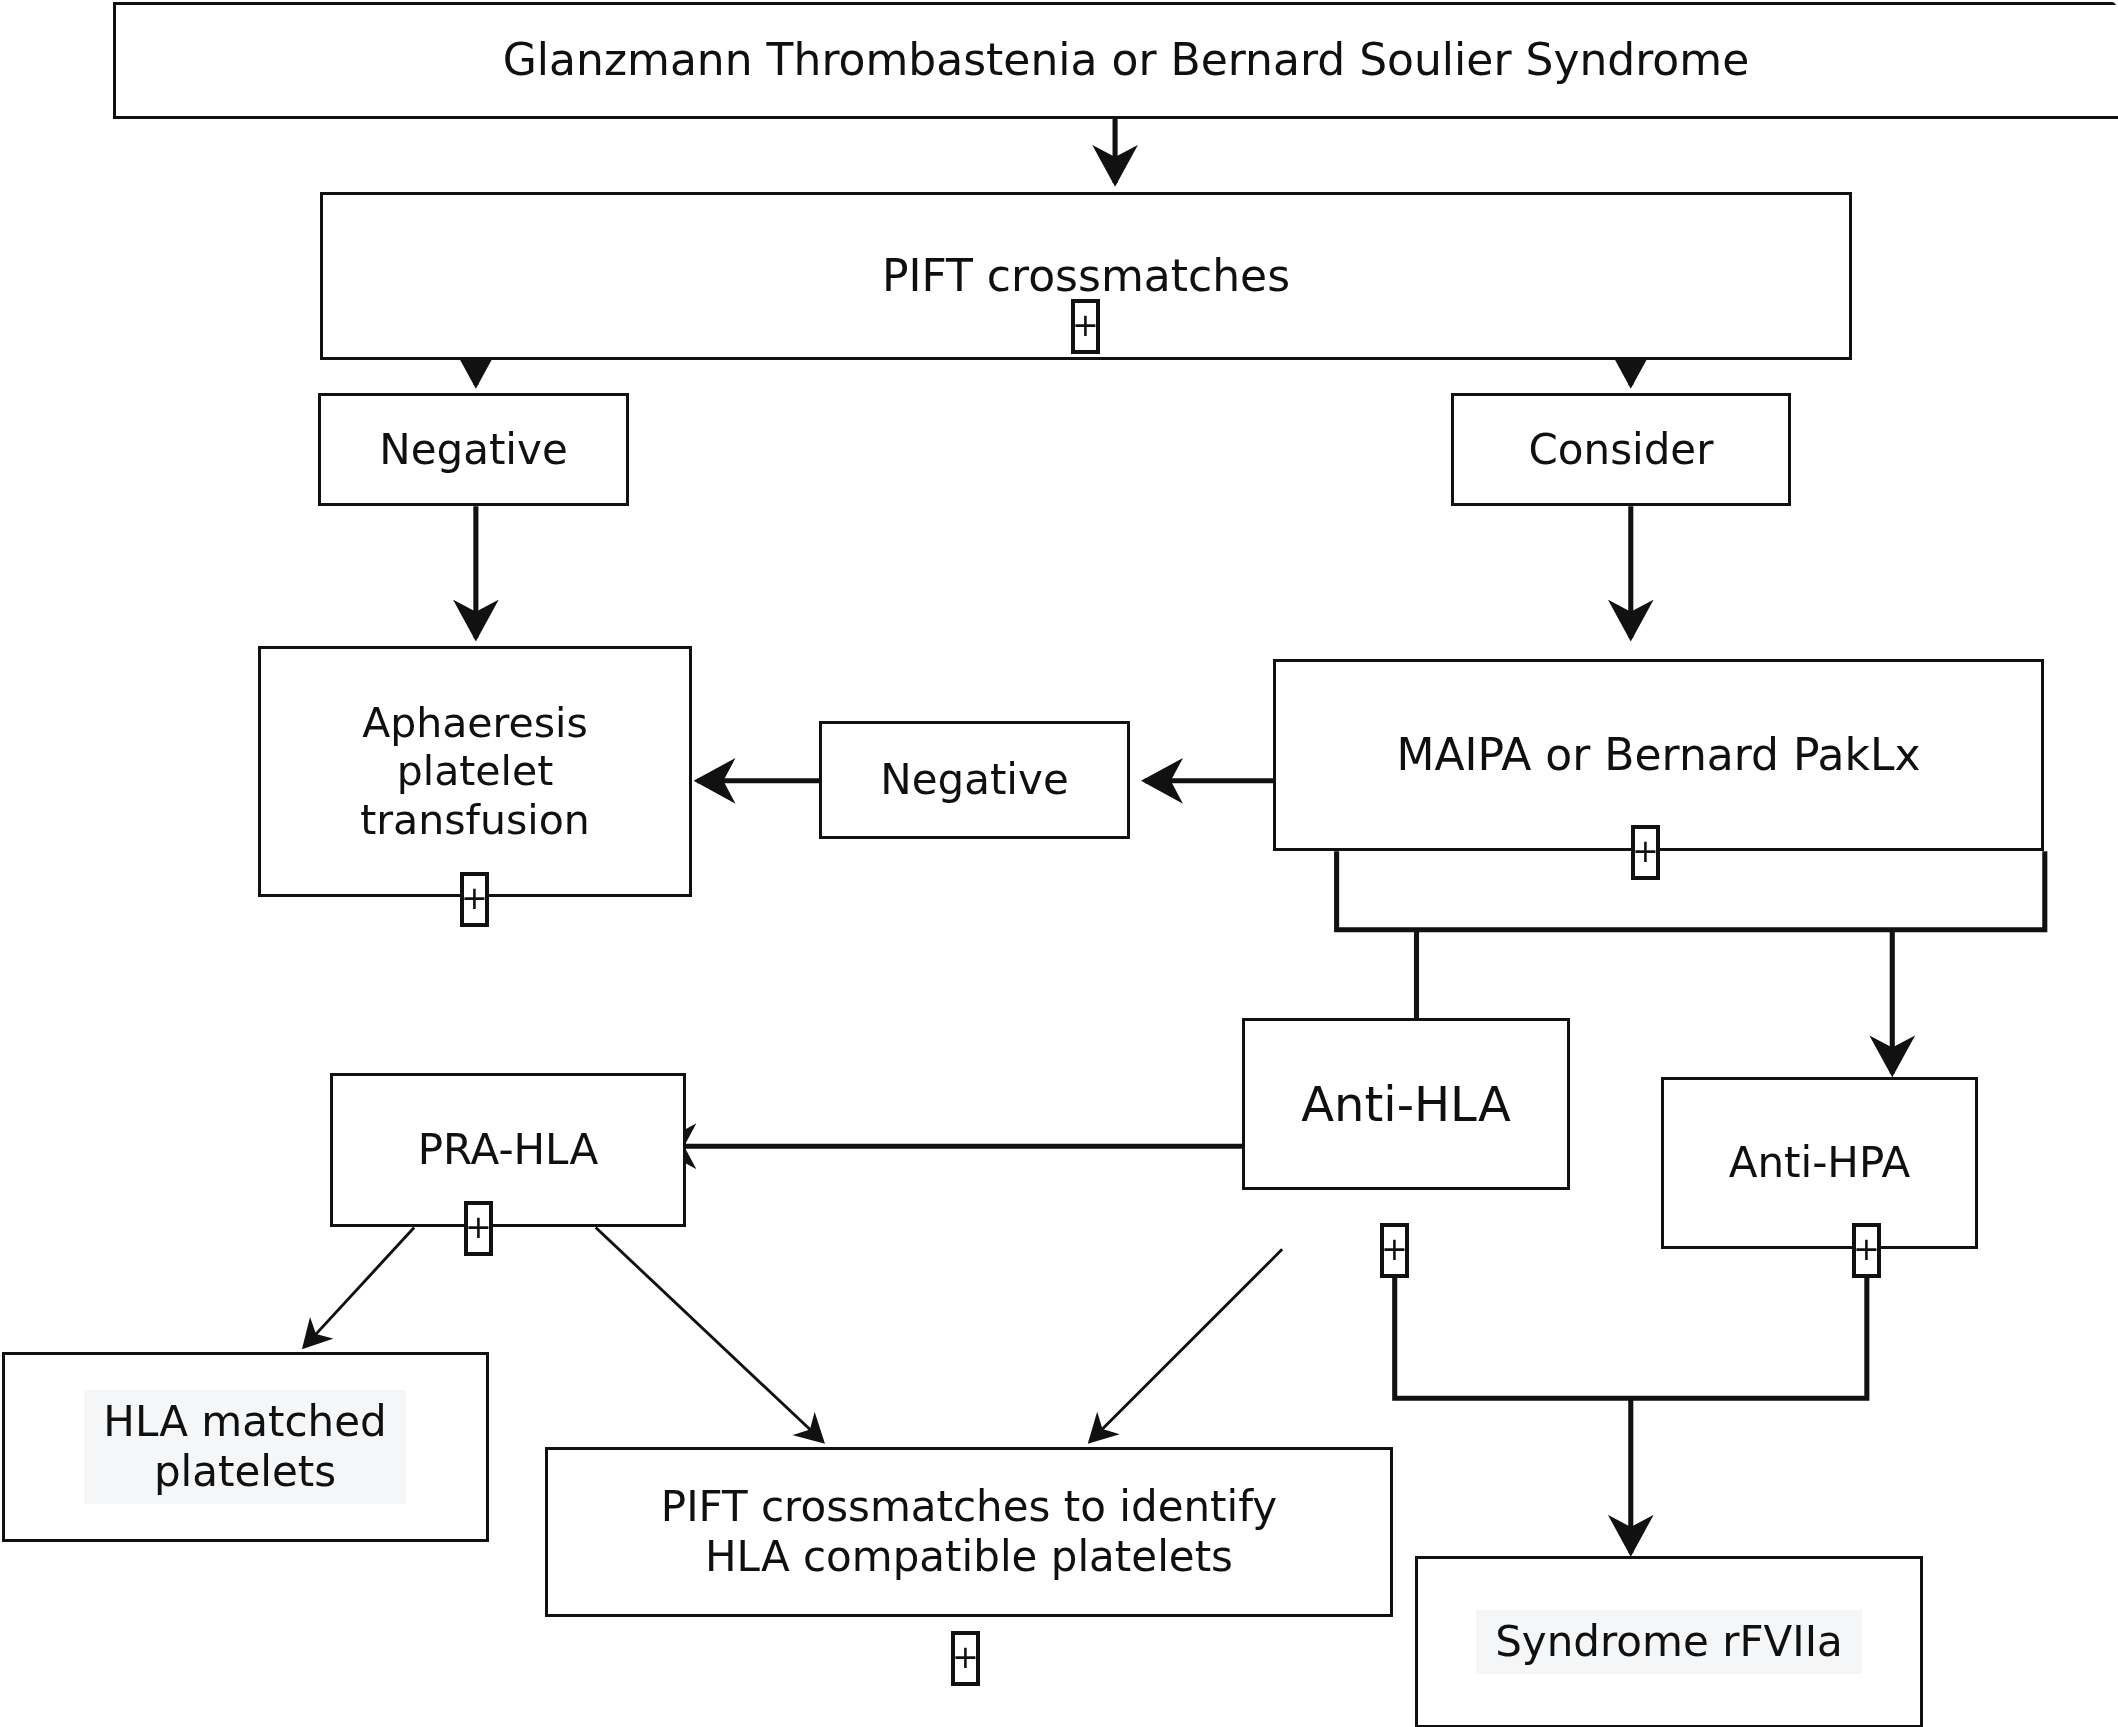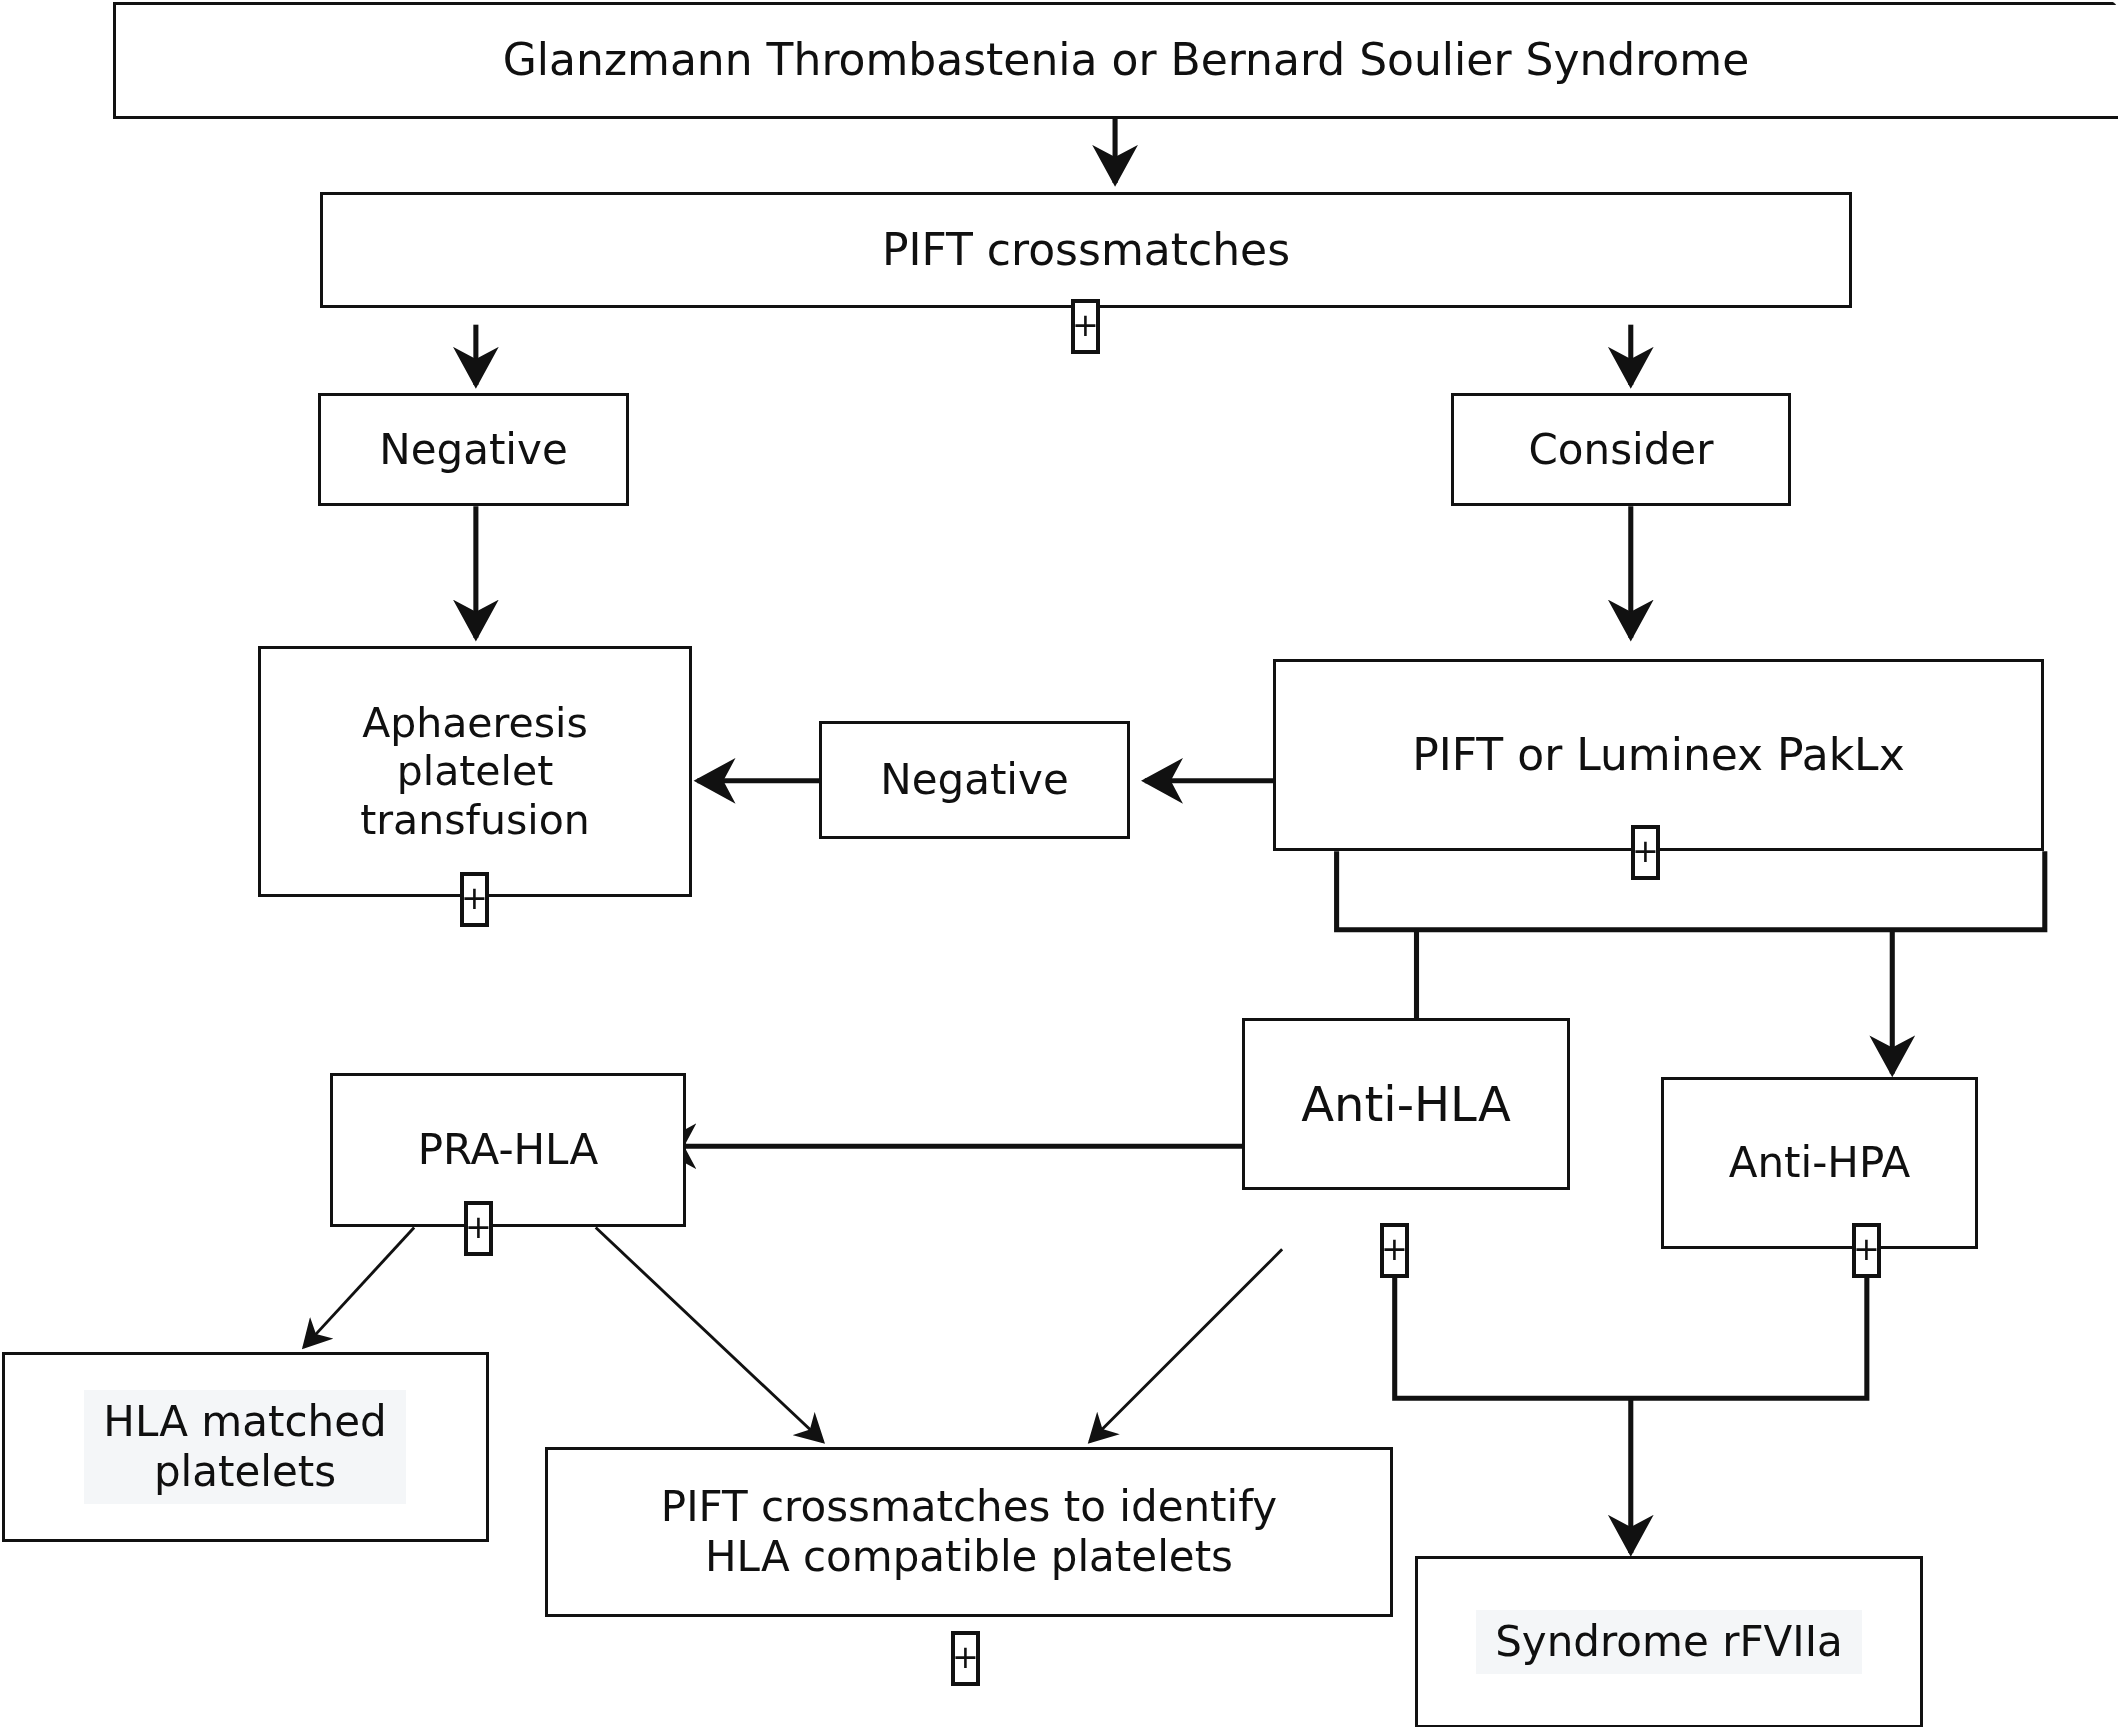--- a/index.html
+++ b/index.html
@@ -115,21 +115,21 @@
       <line x1="570" y1="1690" x2="418" y2="1855" marker-end="url(#arrowThin)"></line>
       <line x1="820" y1="1690" x2="1133" y2="1985" marker-end="url(#arrowThin)"></line>
       <line x1="1765" y1="1720" x2="1500" y2="1985" marker-end="url(#arrowThin)"></line>
     </g>
   </svg>
 
   <div class="node" style="left:113px; top:1.5px; width:2026px; height:117px; font-size:44px;">
     <span class="label">Glanzmann Thrombastenia or Bernard Soulier Syndrome</span>
   </div>
 
-  <div class="node" style="left:320px; top:192px; width:1532px; height:116px; font-size:44px;">
+  <div class="node" style="left:320px; top:192px; width:1532px; height:168px; font-size:44px;">
     <span class="label">PIFT crossmatches</span>
   </div>
   <div class="plus-marker" style="left:1071px; top:299px;">
     <span>+</span>
   </div>
 
   <div class="node" style="left:318px; top:393px; width:311px; height:113px; font-size:42px;">
     <span class="label">Negative</span>
   </div>
 
@@ -144,21 +144,21 @@
   </div>
   <div class="plus-marker" style="left:460px; top:872px;">
     <span>+</span>
   </div>
 
   <div class="node" style="left:819px; top:721px; width:311px; height:118px; font-size:42px;">
     <span class="label">Negative</span>
   </div>
 
   <div class="node" style="left:1273px; top:659px; width:771px; height:192px; font-size:44px;">
-    <span class="label">PIFT or Luminex PakLx</span>
+    <span class="label">MAIPA or Bernard PakLx</span>
   </div>
   <div class="plus-marker" style="left:1631px; top:825px;">
     <span>+</span>
   </div>
 
   <div class="node" style="left:330px; top:1073px; width:356px; height:154px; font-size:42px;">
     <span class="label">PRA-HLA</span>
   </div>
   <div class="plus-marker" style="left:464px; top:1201px;">
     <span>+</span>

